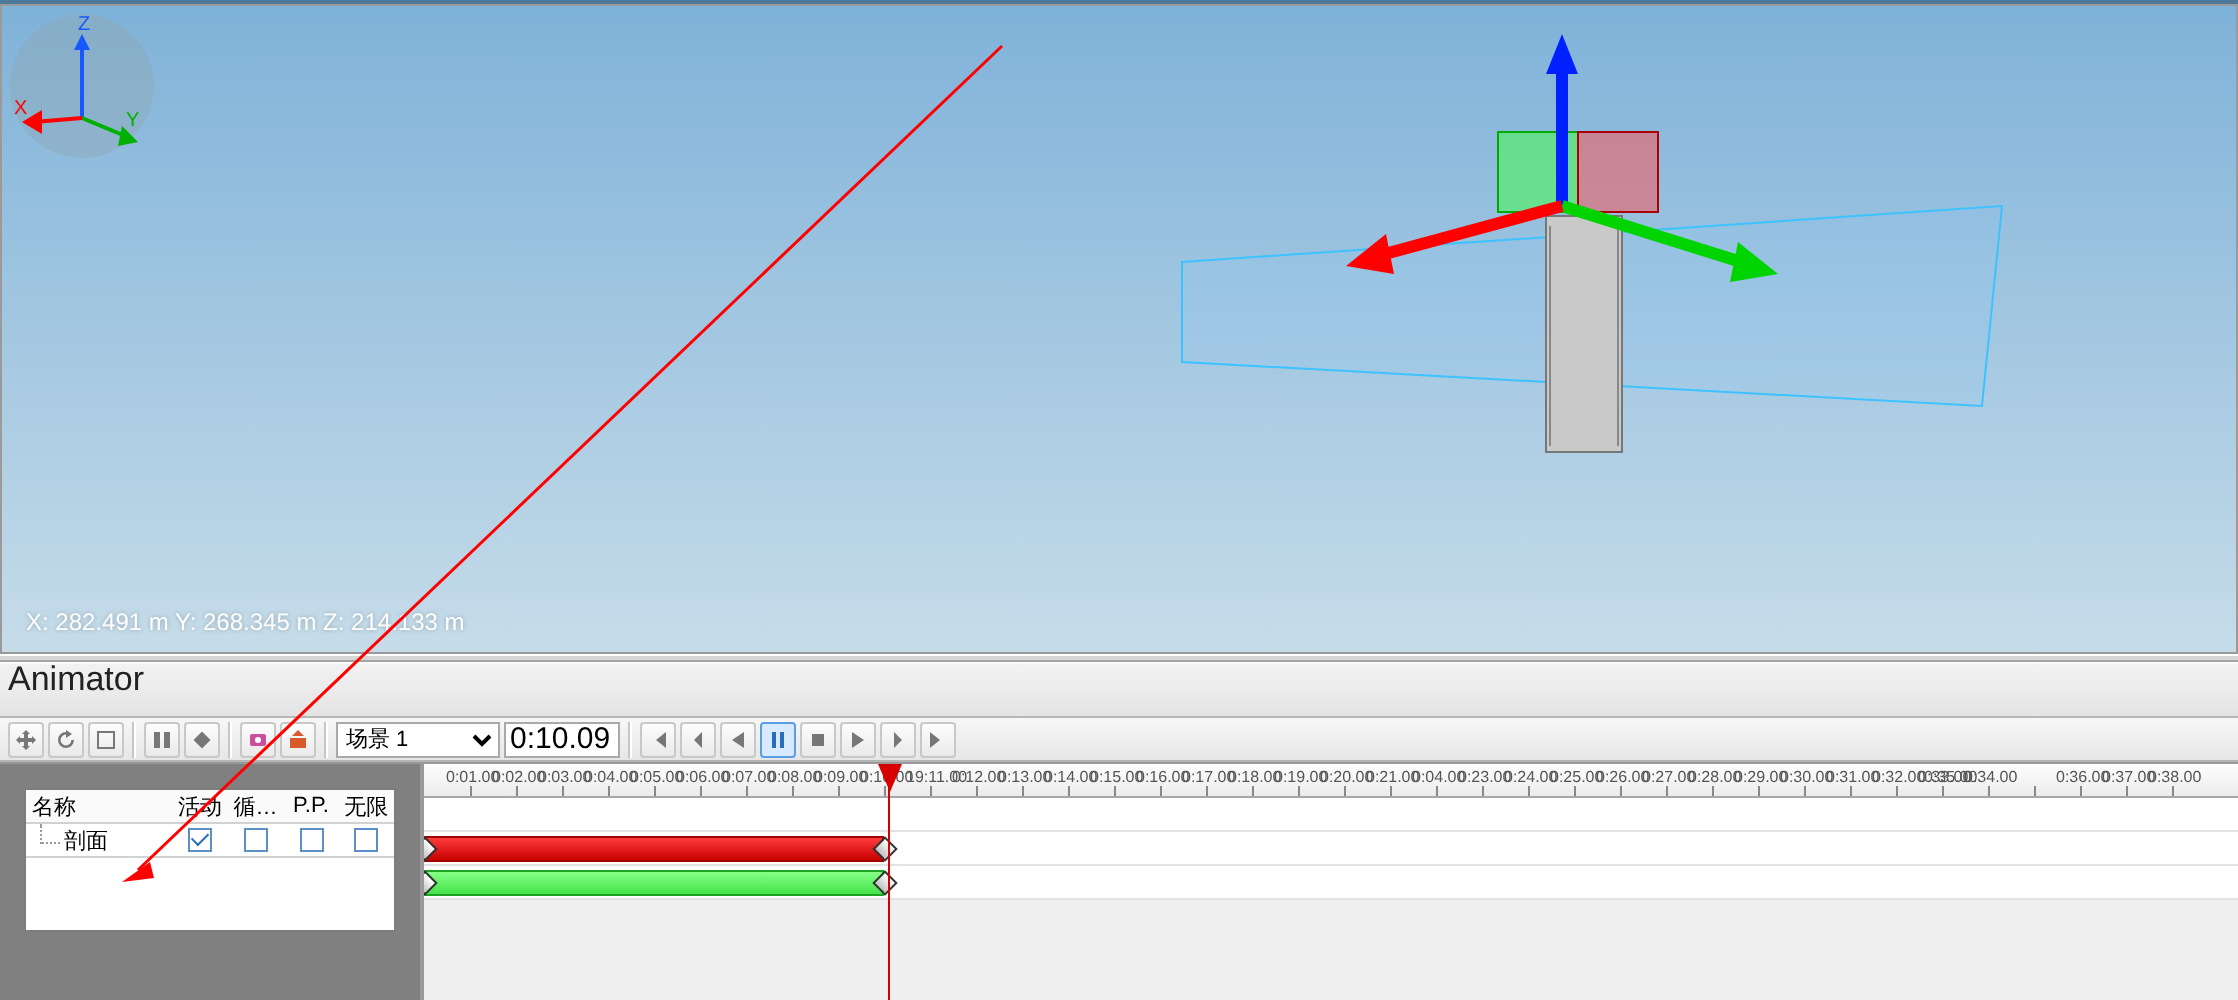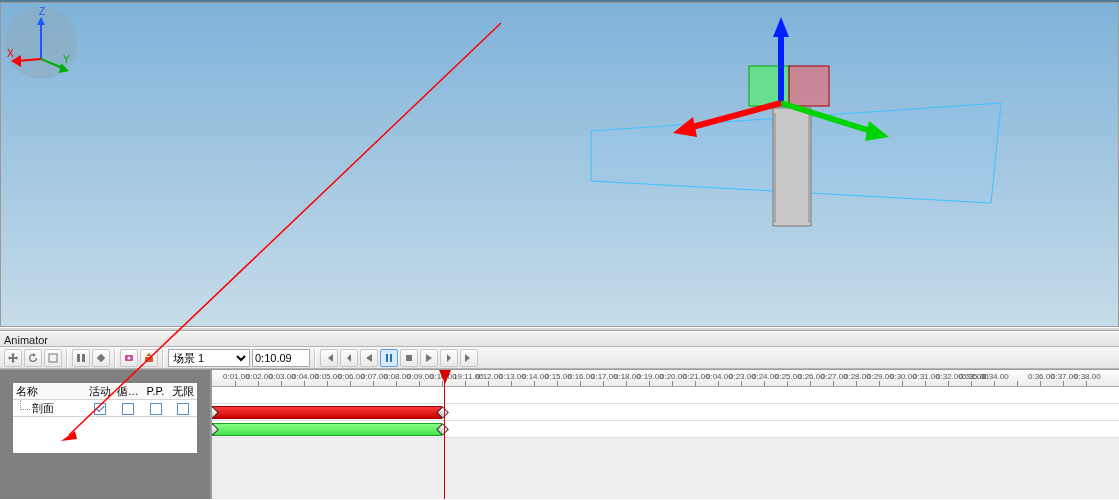--- a/index.html
+++ b/index.html
@@ -48,24 +48,24 @@
 
   
   .divider-bar {
     height: 4px;
     background: #d6d6d6;
     border-top: 1px solid #fff;
     border-bottom: 1px solid #a4a4a4;
   }
 
   .panel-title {
-    height: 16px;
+    height: 28px;
     line-height: 16px;
     padding-left: 4px;
-    font-size: 11px;
+    font-size: 17px;
     background: linear-gradient(#f2f2f2,#e4e4e4);
     border-bottom: 1px solid #b6b6b6;
     border-top: 1px solid #fafafa;
     color: #222;
   }
 
   .toolbar {
     height: 22px;
     display: flex;
     align-items: center;
@@ -86,21 +86,21 @@
          border-left:1px solid #c6c6c6;border-right:1px solid #fff;}
 
   .scene-select {
     width: 82px; height:18px;
     font-size:11px;
     border:1px solid #a9a9a9;
     background:#fff;
   }
   .time-input {
     width:58px; height:18px;
-    font-size:11px;
+    font-size:15px;
     border:1px solid #a9a9a9;
     padding:2px 2px;
   }
 
   
   .timeline-area {
     display:flex;
     height: 130px;
     border-top:1px solid #999;
   }
@@ -218,20 +218,21 @@
     <polygon points="40,14 36,22 44,22" fill="#1858ff"></polygon>
     <text x="38" y="12" font-size="10" fill="#1858ff">Z</text>
     <line x1="40" y1="56" x2="64" y2="66" stroke="#00b000" stroke-width="2"></line>
     <polygon points="68,68 60,60 58,70" fill="#00b000"></polygon>
     <text x="62" y="60" font-size="10" fill="#00b000">Y</text>
     <line x1="40" y1="56" x2="16" y2="58" stroke="#ff0000" stroke-width="2"></line>
     <polygon points="10,58 20,52 20,64" fill="#ff0000"></polygon>
     <text x="6" y="54" font-size="10" fill="#ff0000">X</text>
   </svg>
 
+  <div class="coord-readout">X: 282.491 m  Y: 268.345 m  Z: 214.133 m</div>
 
   <svg class="annotation-line" width="1119" height="500">
     <line x1="500" y1="20" x2="68" y2="432" stroke="#ff0000" stroke-width="1.5"></line>
     <polygon points="60,438 74,428 76,436" fill="#ff0000"></polygon>
   </svg>
 </div>
 
 <div class="divider-bar"></div>
 
 <div class="panel-title">Animator</div>

